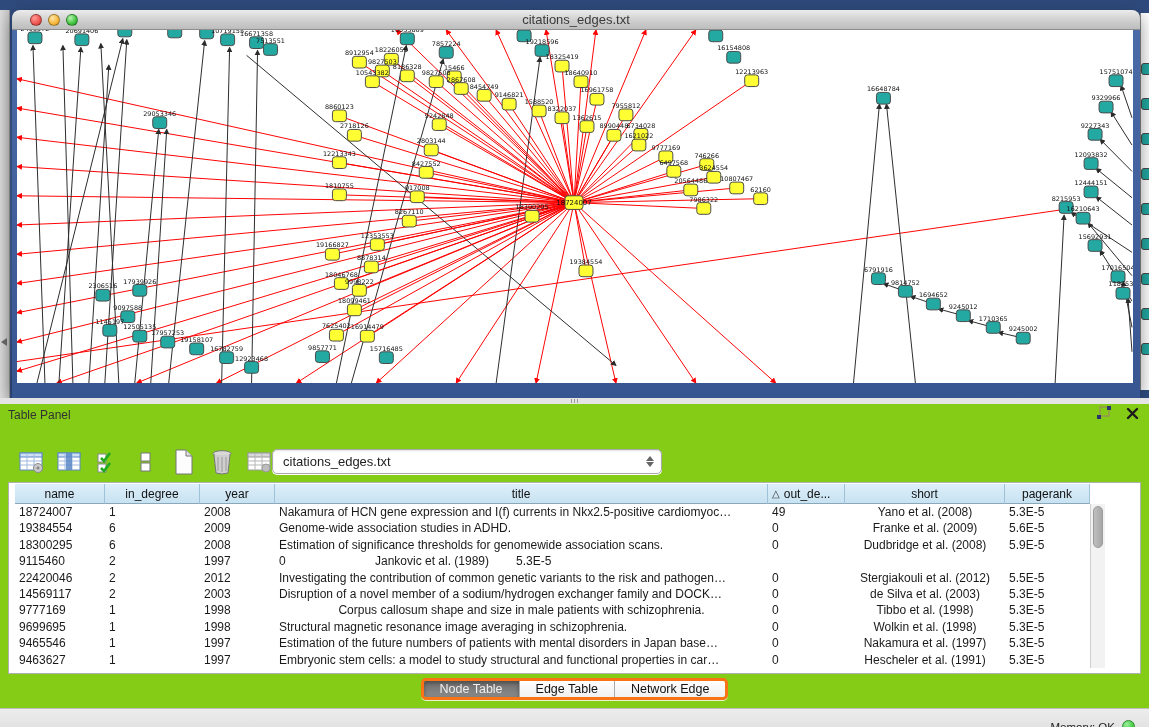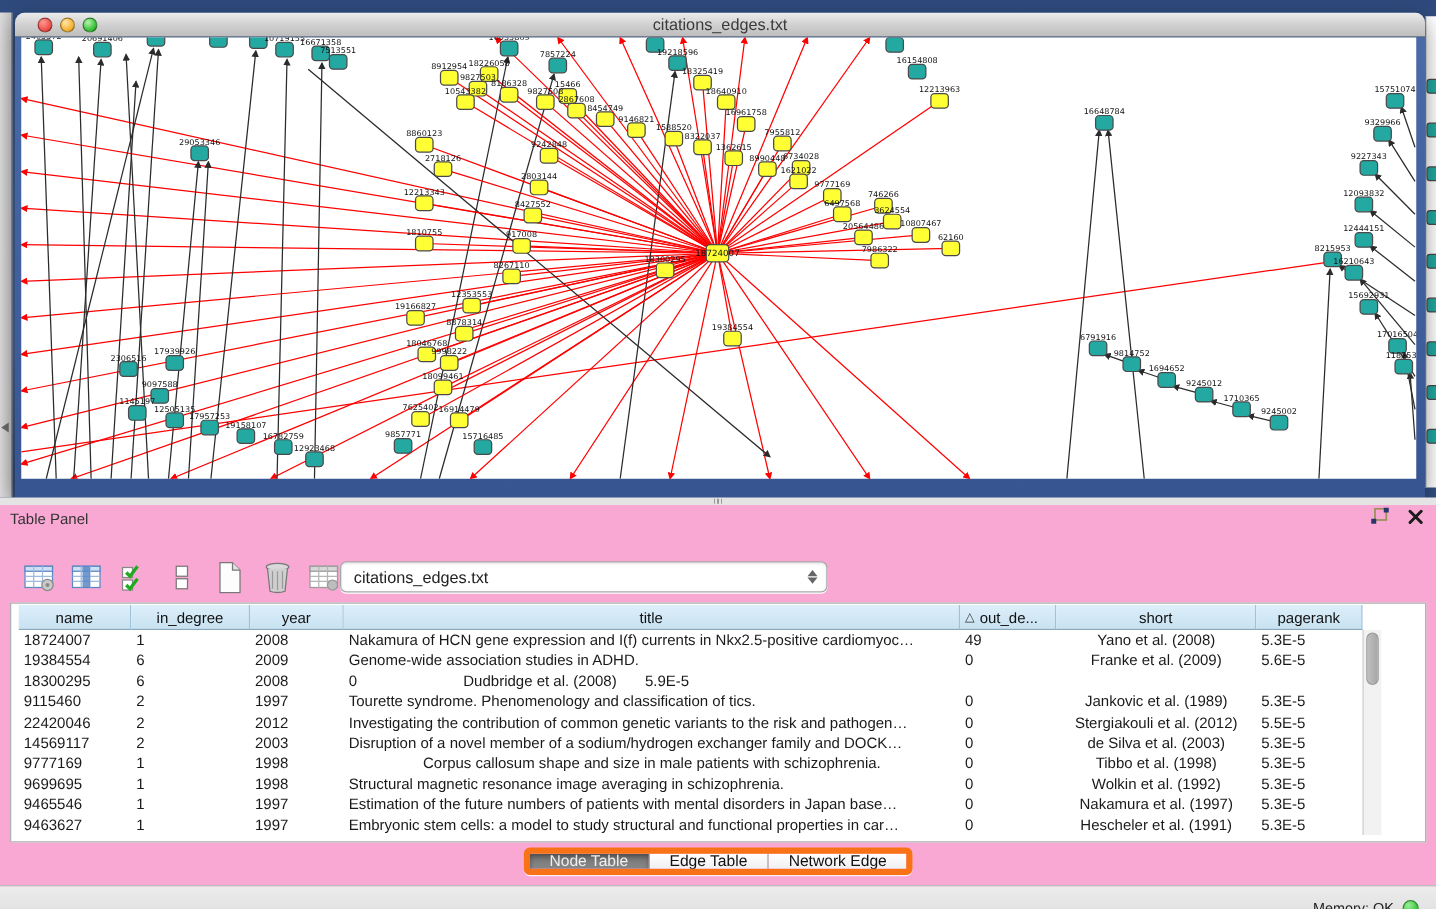--- a/index.html
+++ b/index.html
@@ -37,21 +37,21 @@
   .ek { stroke:#2b2b2b; stroke-width:1; }
   .node-label { font-family:"DejaVu Sans", sans-serif; font-size:6.5px; fill:#111; text-anchor:middle; }
   .hub-label  { font-family:"DejaVu Sans", sans-serif; font-size:7px; fill:#111; text-anchor:middle; }
 
   
   .divider { position:absolute; left:0; top:398px; width:1149px; height:6px; background:#e4e4e4; }
   .grip { position:absolute; left:571px; top:1px; width:9px; height:4px;
           background:repeating-linear-gradient(90deg,#9a9a9a 0 1px, transparent 1px 3px); }
 
   
-  .table-panel { position:absolute; left:0; top:404px; width:1149px; height:323px; background:#f9a8d4; }
+  .table-panel { position:absolute; left:0; top:404px; width:1149px; height:323px; background:#84cc16; }
   .panel-head { position:relative; height:22px; }
   .panel-title { position:absolute; left:8px; top:4px; font-size:12px; color:#333; }
   .panel-icons { position:absolute; right:10px; top:2px; display:flex; gap:14px; align-items:center; }
 
   .toolbar { position:absolute; left:18px; top:40px; height:36px; display:flex; align-items:center; gap:10px; }
   .tool-btn { width:28px; height:28px; display:flex; align-items:center; justify-content:center; }
   .combo { position:absolute; left:272px; top:45px; width:390px; height:25px; background:#fff;
            border:1px solid #a8a8a8; border-radius:5px; box-shadow:inset 0 1px 2px rgba(0,0,0,.12), 0 1px 0 #fff;
            display:flex; align-items:center; }
   .combo .val { flex:1; padding-left:10px; font-size:13px; color:#222; }
@@ -67,21 +67,21 @@
            font-size:12px; color:#111; display:flex; align-items:center; justify-content:center; overflow:hidden; white-space:nowrap; }
   .hcell.sorted { justify-content:flex-start; padding-left:4px; gap:4px; }
   .sort-tri { font-size:10px; color:#333; }
   .grid-row { display:flex; height:16.4px; }
   .cell { font-size:12px; color:#1a1a1a; white-space:nowrap; overflow:hidden; padding:0 4px; line-height:16.4px; }
   .scrollbar { position:absolute; top:21px; width:15px; height:164px; background:#f2f2f2; border-left:1px solid #cfcfcf; }
   .thumb { position:absolute; left:2px; top:2px; width:10px; height:42px; border-radius:6px;
            background:linear-gradient(90deg,#bfbfbf,#a7a7a7); border:1px solid #9a9a9a; }
 
   .seg-bar { position:absolute; left:0; top:274px; width:1149px; height:24px; display:flex; justify-content:center; }
-  .seg { display:flex; border:5px solid #f97316; border-radius:5px; overflow:hidden; height:22px;
+  .seg { display:flex; border:3px solid #f97316; border-radius:5px; overflow:hidden; height:22px;
          box-shadow:0 1px 0 rgba(255,255,255,.8); }
   .seg-item { padding:0 16px; font-size:12.5px; display:flex; align-items:center;
               background:linear-gradient(180deg,#ffffff,#f0f0f0); color:#111; border-right:1px solid #aaa; }
   .seg-item:last-child { border-right:none; }
   .seg-item.selected { background:linear-gradient(180deg,#6f6f6f,#8a8a8a); color:#efefef;
               box-shadow:inset 0 2px 4px rgba(0,0,0,.35); }
 
   .status-bar { position:absolute; left:0; top:304px; width:1149px; height:36px;
                 background:linear-gradient(180deg,#ececec,#dadada); border-top:1px solid #bdbdbd;
                 display:flex; align-items:center; justify-content:flex-end; gap:7px; padding-right:14px; }
@@ -561,29 +561,29 @@
           <div class="cell" style="width: 75px; text-align: left;">2009</div>
           <div class="cell" style="width: 493px; text-align: left;">Genome-wide association studies in ADHD.</div>
           <div class="cell" style="width: 77px; text-align: left;">0</div>
           <div class="cell" style="width: 160px; text-align: center;">Franke et al. (2009)</div>
           <div class="cell" style="width: 85px; text-align: left;">5.6E-5</div>
         </div>
         <div class="grid-row">
           <div class="cell" style="width: 90px; text-align: left;">18300295</div>
           <div class="cell" style="width: 95px; text-align: left;">6</div>
           <div class="cell" style="width: 75px; text-align: left;">2008</div>
+          <div class="cell" style="width: 493px; text-align: left;">Estimation of significance thresholds for genomewide association scans.</div>
           <div class="cell" style="width: 77px; text-align: left;">0</div>
           <div class="cell" style="width: 160px; text-align: center;">Dudbridge et al. (2008)</div>
           <div class="cell" style="width: 85px; text-align: left;">5.9E-5</div>
         </div>
         <div class="grid-row">
           <div class="cell" style="width: 90px; text-align: left;">9115460</div>
           <div class="cell" style="width: 95px; text-align: left;">2</div>
           <div class="cell" style="width: 75px; text-align: left;">1997</div>
-          <div class="cell" style="width: 493px; text-align: left;">Tourette syndrome. Phenomenology and classification of tics.</div>
           <div class="cell" style="width: 77px; text-align: left;">0</div>
           <div class="cell" style="width: 160px; text-align: center;">Jankovic et al. (1989)</div>
           <div class="cell" style="width: 85px; text-align: left;">5.3E-5</div>
         </div>
         <div class="grid-row">
           <div class="cell" style="width: 90px; text-align: left;">22420046</div>
           <div class="cell" style="width: 95px; text-align: left;">2</div>
           <div class="cell" style="width: 75px; text-align: left;">2012</div>
           <div class="cell" style="width: 493px; text-align: left;">Investigating the contribution of common genetic variants to the risk and pathogen…</div>
           <div class="cell" style="width: 77px; text-align: left;">0</div>
@@ -607,21 +607,21 @@
           <div class="cell" style="width: 77px; text-align: left;">0</div>
           <div class="cell" style="width: 160px; text-align: center;">Tibbo et al. (1998)</div>
           <div class="cell" style="width: 85px; text-align: left;">5.3E-5</div>
         </div>
         <div class="grid-row">
           <div class="cell" style="width: 90px; text-align: left;">9699695</div>
           <div class="cell" style="width: 95px; text-align: left;">1</div>
           <div class="cell" style="width: 75px; text-align: left;">1998</div>
           <div class="cell" style="width: 493px; text-align: left;">Structural magnetic resonance image averaging in schizophrenia.</div>
           <div class="cell" style="width: 77px; text-align: left;">0</div>
-          <div class="cell" style="width: 160px; text-align: center;">Wolkin et al. (1992)</div>
+          <div class="cell" style="width: 160px; text-align: center;">Wolkin et al. (1998)</div>
           <div class="cell" style="width: 85px; text-align: left;">5.3E-5</div>
         </div>
         <div class="grid-row">
           <div class="cell" style="width: 90px; text-align: left;">9465546</div>
           <div class="cell" style="width: 95px; text-align: left;">1</div>
           <div class="cell" style="width: 75px; text-align: left;">1997</div>
           <div class="cell" style="width: 493px; text-align: left;">Estimation of the future numbers of patients with mental disorders in Japan base…</div>
           <div class="cell" style="width: 77px; text-align: left;">0</div>
           <div class="cell" style="width: 160px; text-align: center;">Nakamura et al. (1997)</div>
           <div class="cell" style="width: 85px; text-align: left;">5.3E-5</div>

